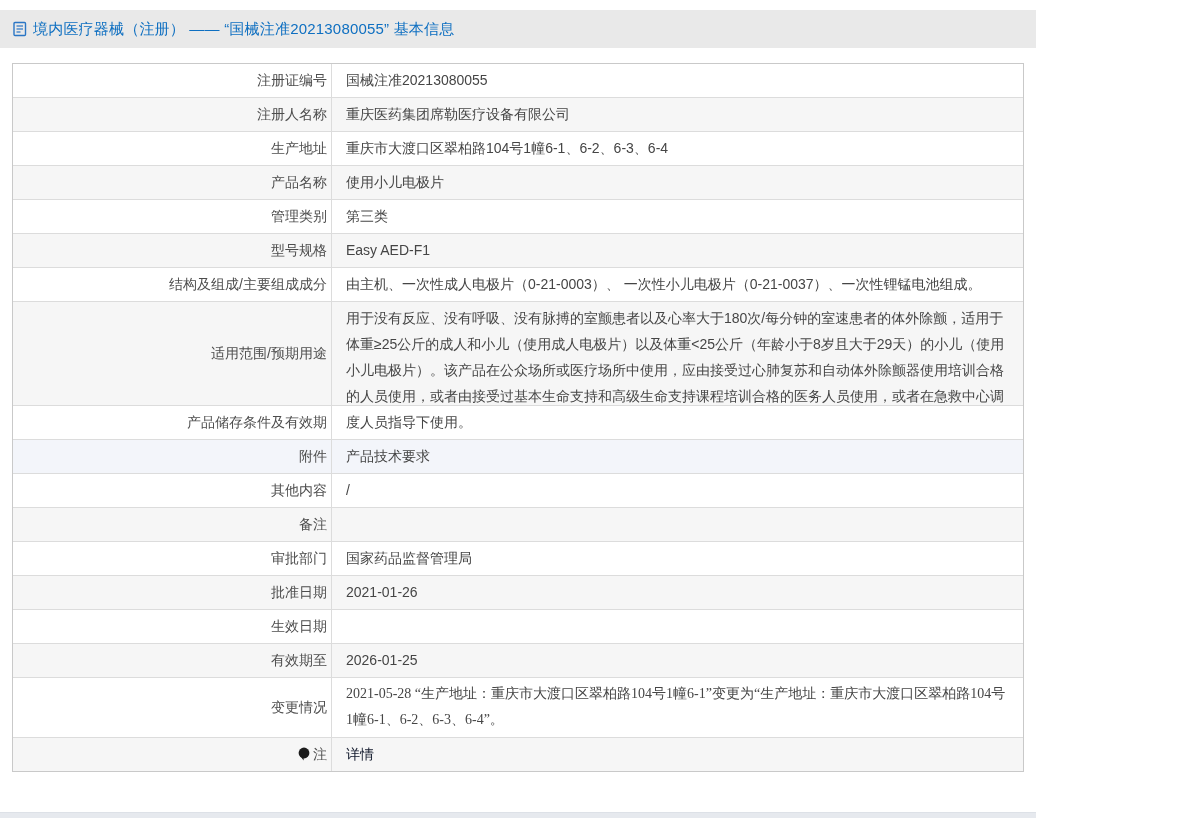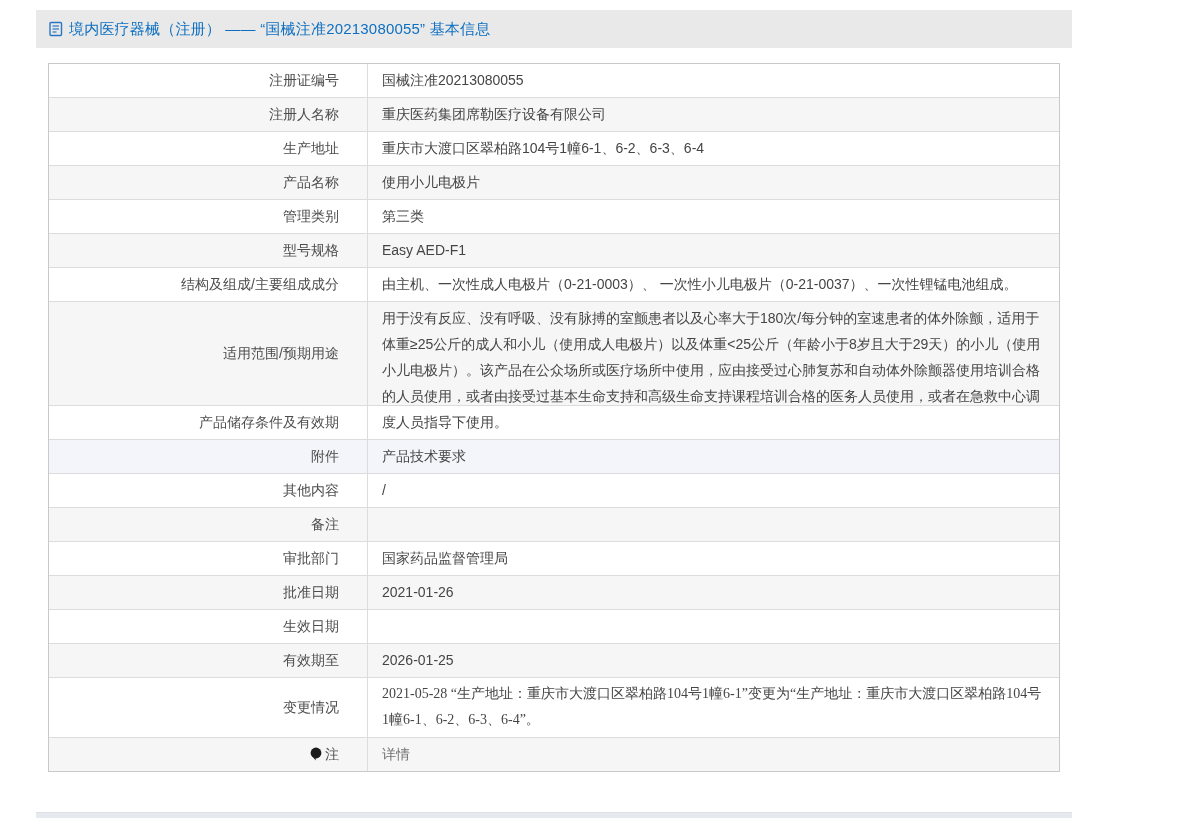--- a/index.html
+++ b/index.html
@@ -1,18 +1,18 @@
 <!DOCTYPE html>
 <html><head>
 <meta charset="utf-8">
 <style>
   * { margin:0; padding:0; box-sizing:border-box; }
   html,body { width:1192px; height:818px; background:#ffffff; }
   body { font-family:"Liberation Sans","DejaVu Sans",sans-serif; }
-  .page { position:relative; width:1036px; height:818px; background:#ffffff; overflow:hidden;margin-left:36px; }
+  .page { position:relative; width:1036px; height:818px; background:#ffffff; overflow:hidden; }
 
   
   .header-band {
     margin-top:10px; height:38px; background:#e9e9e9;
     display:flex; align-items:center; padding-left:13px;
   }
   .doc-icon { display:inline-flex; align-items:center; }
   .page-title { color:#0e6fc1; font-size:15px; margin-left:6px; letter-spacing:0.2px; }
 
   
@@ -20,29 +20,29 @@
   .row { display:flex; height:34px; border-bottom:1px solid #dcdcdc; background:#ffffff; }
   .row:nth-child(even) { background:#f6f6f6; }
   .row.highlight { background:#f3f5fa; }
   .row.tall { height:104px; }
   .row.multi { height:60px;font-family:Liberation Serif, serif; }
   .row.last { height:33px; border-bottom:none; }
   .cell { font-size:14px; }
   .cell.label {
     width:319px; flex:0 0 319px; border-right:1px solid #dcdcdc;
     display:flex; align-items:center; justify-content:flex-end;
-    padding-right:28px; color:#4d4d4d; text-align:right;
+    padding-right:4px; color:#4d4d4d; text-align:right;
   }
   .cell.value {
     flex:1; display:flex; align-items:flex-start;
     padding:3px 16px 3px 14px; color:#454545;
   }
   .cell.value .txt { line-height:26px; }
   .note-icon { display:inline-flex; align-items:center; margin-right:3px; }
-  a.details-link { color:#737373; text-decoration:none; cursor:pointer; line-height:26px; }
+  a.details-link { color:#0f172a; text-decoration:none; cursor:pointer; line-height:26px; }
 
   
   .footer-band {
     position:absolute; left:0; right:0; bottom:0; height:6px;
     background:#e6e9ee; border-top:1px solid #dde1e7;
   }
 </style>
 </head>
 <body>
 

